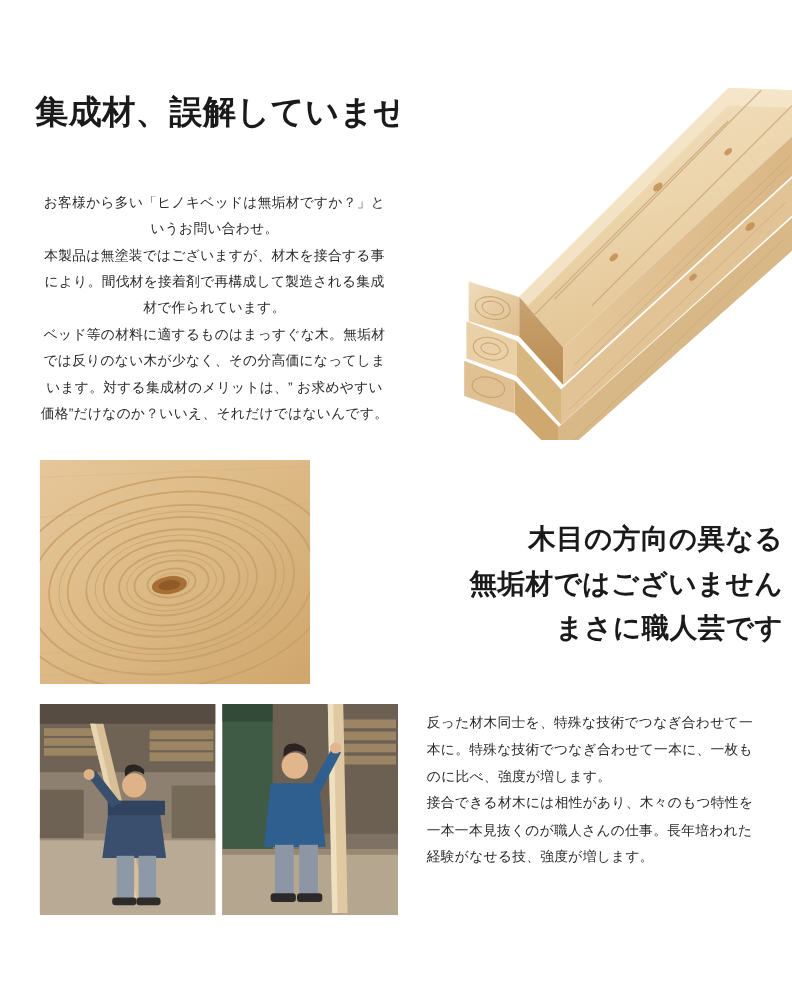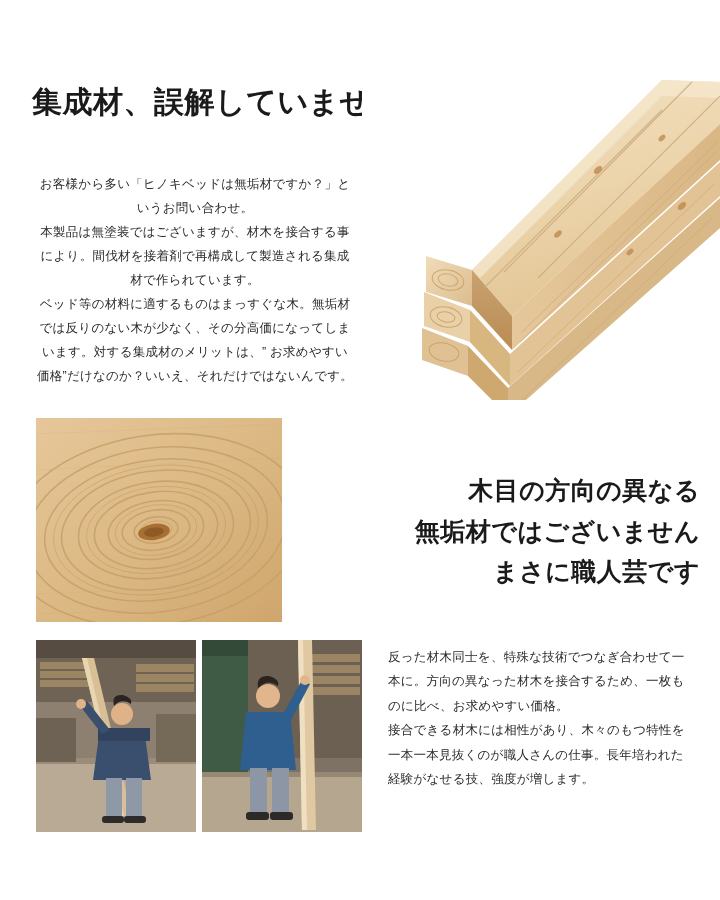--- a/index.html
+++ b/index.html
@@ -69,21 +69,21 @@
     left: 36px;
     top: 418px;
     width: 246px;
     height: 204px;
     overflow: hidden;
   }
 
   
   .statement {
     position: absolute;
-    right: 20px;
+    right: 8px;
     top: 470px;
     width: 420px;
     text-align: right;
     font-size: 25px;
     font-weight: bold;
     line-height: 1.62;
     color: #1a1a1a;
     letter-spacing: 0.5px;
   }
   .statement div {
@@ -317,17 +317,17 @@
       <path d="M50 80 L44 120 l9 2 L60 84 z" fill="#2f5f8e"></path>
 
       <rect x="48" y="128" width="17" height="46" fill="#8c96a4"></rect>
       <rect x="70" y="128" width="17" height="46" fill="#8c96a4"></rect>
       <rect x="44" y="172" width="23" height="8" rx="3" fill="#2b2a29"></rect>
       <rect x="68" y="172" width="23" height="8" rx="3" fill="#2b2a29"></rect>
     </svg>
   </div>
 
   <div class="outro">
-    <p>反った材木同士を、特殊な技術でつなぎ合わせて一本に。方向の異なった材木を接合するため、一枚ものに比べ、お求めやすい価格。</p>
+    <p>反った材木同士を、特殊な技術でつなぎ合わせて一本に。特殊な技術でつなぎ合わせて一本に、一枚ものに比べ、強度が増します。</p>
     <p>接合できる材木には相性があり、木々のもつ特性を一本一本見抜くのが職人さんの仕事。長年培われた経験がなせる技、強度が増します。</p>
   </div>
 
 </div>
 
 </body></html>

